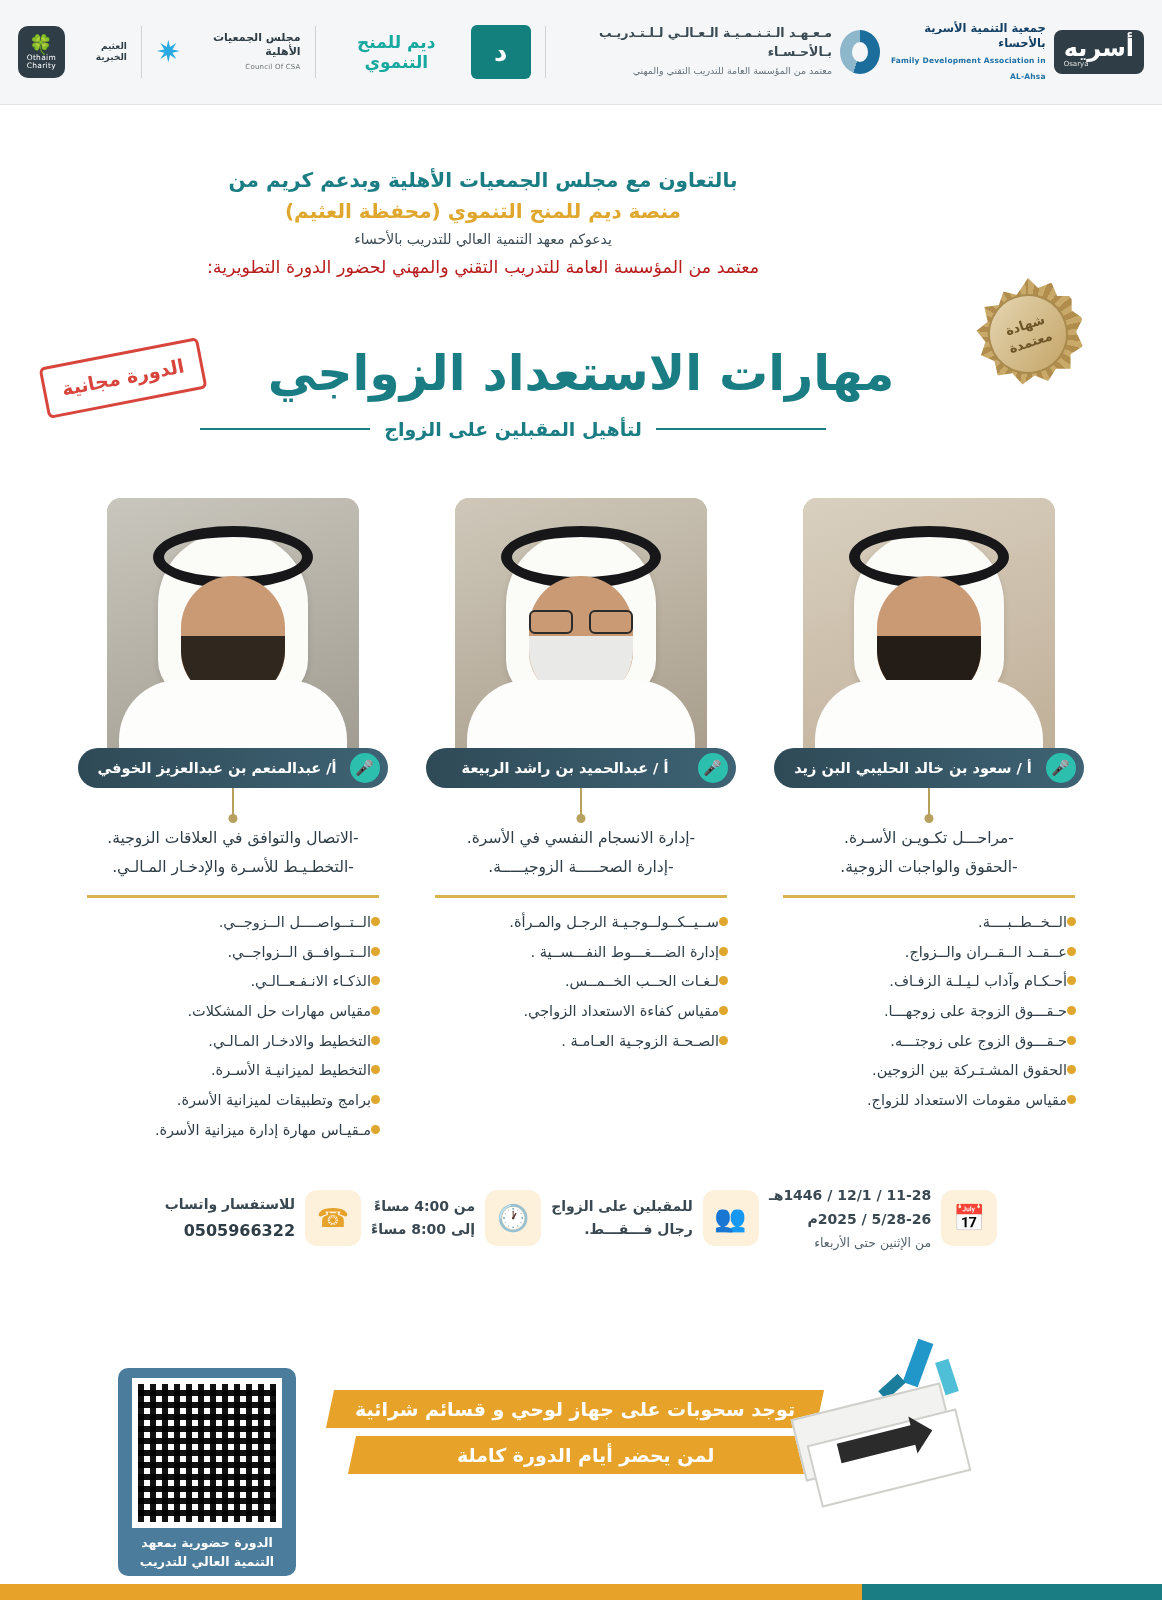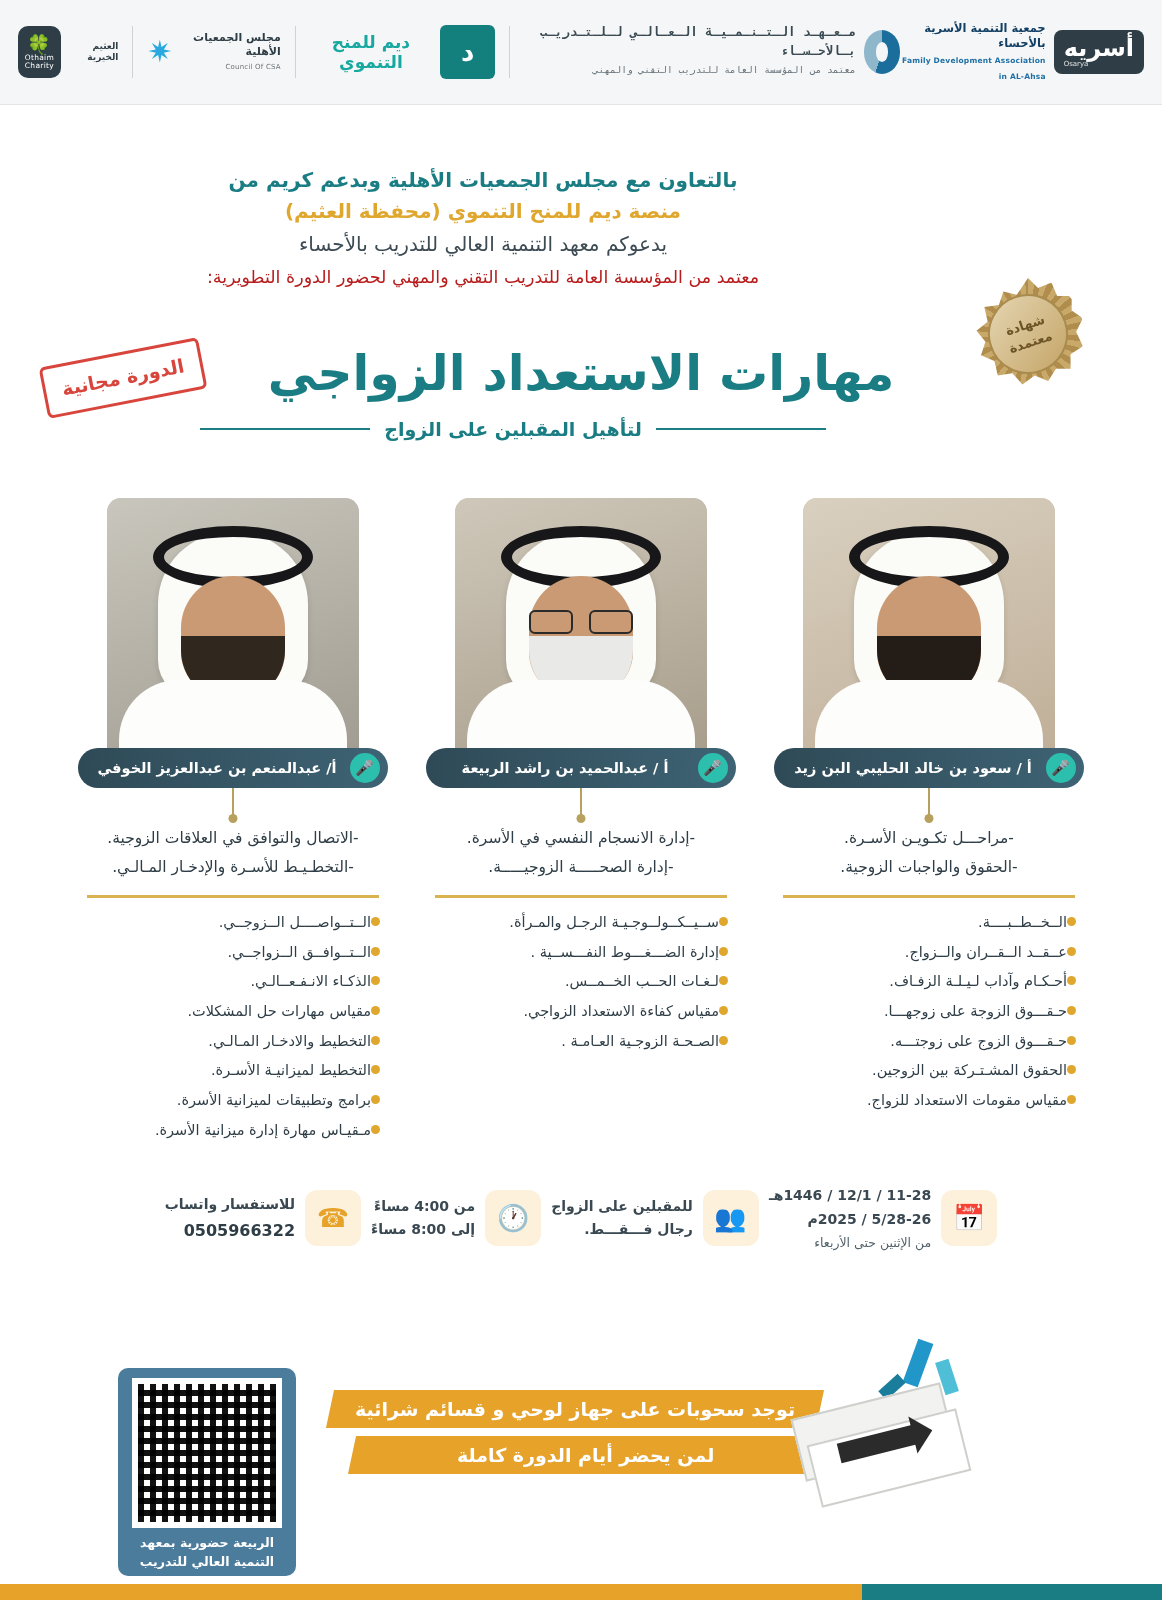--- a/index.html
+++ b/index.html
@@ -30,21 +30,21 @@
   .othaim-badge .leaf{font-size:19px;line-height:1;}
   .othaim-txt{font-size:7.5px;letter-spacing:.3px;}
   .csa-txt{font-size:11px;line-height:1.25;color:#2f3e46;text-align:right;font-weight:bold;}
   .csa-sub{font-size:7px;color:#6b7479;font-weight:normal;letter-spacing:.2px;}
   .csa-mark{color:#29a9e0;font-size:30px;line-height:1;}
   .deem-mark{color:#17a8a0;font-size:17px;line-height:1.2;text-align:center;font-weight:bold;}
   .deem-logo{
     width:66px;height:54px;background:#14807e;border-radius:6px;color:#fff;
     display:flex;align-items:center;justify-content:center;font-size:26px;font-weight:bold;
   }
-  .inst-txt{font-size:12.5px;color:#3a4a52;text-align:right;line-height:1.5;font-weight:bold;font-family:Liberation Mono, monospace;}
+  .inst-txt{font-size:12.5px;color:#3a4a52;text-align:right;line-height:1.5;font-weight:bold;}
   .inst-sub{font-size:9.5px;color:#65727a;font-weight:normal;}
   .ring{
     width:44px;height:44px;border-radius:50%;
     background:conic-gradient(#1b6e9c 0 55%, #8fb7cc 55% 100%);
     position:relative;
   }
   .ring:after{content:"";position:absolute;inset:12px;border-radius:50%;background:#f5f6f7;}
   .fda-txt{font-size:11.5px;color:#123f63;text-align:right;line-height:1.35;font-weight:bold;}
   .fda-en{font-size:7.5px;color:#1d6fa5;letter-spacing:.2px;}
   .osarya{
@@ -52,21 +52,21 @@
     display:flex;align-items:center;gap:6px;
   }
   .osarya .ar{font-size:24px;font-weight:bold;line-height:1;}
   .osarya .en{font-size:7px;opacity:.85;}
   .spacer{flex:1;}
 
   
   .head-wrap{position:absolute;top:165px;left:0;width:966px;text-align:center;}
   .h-line1{font-size:20px;font-weight:bold;color:#1b7d84;line-height:1.55;}
   .h-line2{font-size:20px;font-weight:bold;color:#e0a72e;line-height:1.55;}
-  .h-line3{font-size:20px;color:#3d4b54;line-height:1.75;}
+  .h-line3{font-size:14px;color:#3d4b54;line-height:1.75;}
   .h-line4{font-size:17.5px;color:#b91c1c;line-height:1.75;}
 
   
   .seal{
     position:absolute;right:78px;top:278px;width:112px;height:112px;
   }
   .seal .star{
     position:absolute;inset:0;border-radius:50%;
     background:repeating-conic-gradient(#c9a96a 0 7deg,#b08d4d 7deg 14deg);
     clip-path:polygon(50% 0%,59% 9%,71% 4%,76% 16%,89% 16%,89% 29%,99% 36%,93% 48%,99% 61%,88% 68%,88% 81%,75% 81%,68% 92%,56% 87%,45% 95%,36% 85%,23% 87%,20% 74%,8% 69%,12% 57%,4% 47%,14% 39%,11% 26%,24% 24%,28% 12%,40% 15%);
@@ -531,21 +531,21 @@
       <div class="itxt">
         <div>للاستفسار واتساب</div>
         <div class="phone-num">0505966322</div>
       </div>
     </div>
   </div>
 
   <div class="qr-card">
     <div class="qr"></div>
     <div class="qr-cap">
-      <div>الربيعة حضورية بمعهد</div>
+      <div>الدورة حضورية بمعهد</div>
       <div>التنمية العالي للتدريب</div>
     </div>
   </div>
 
   <div class="ribbon">
     <div class="rb">
       <span class="t">توجد سحوبات على جهاز لوحي و قسائم شرائية</span>
     </div>
     <div class="rb2">
       <span class="t">لمن يحضر أيام الدورة كاملة</span>

